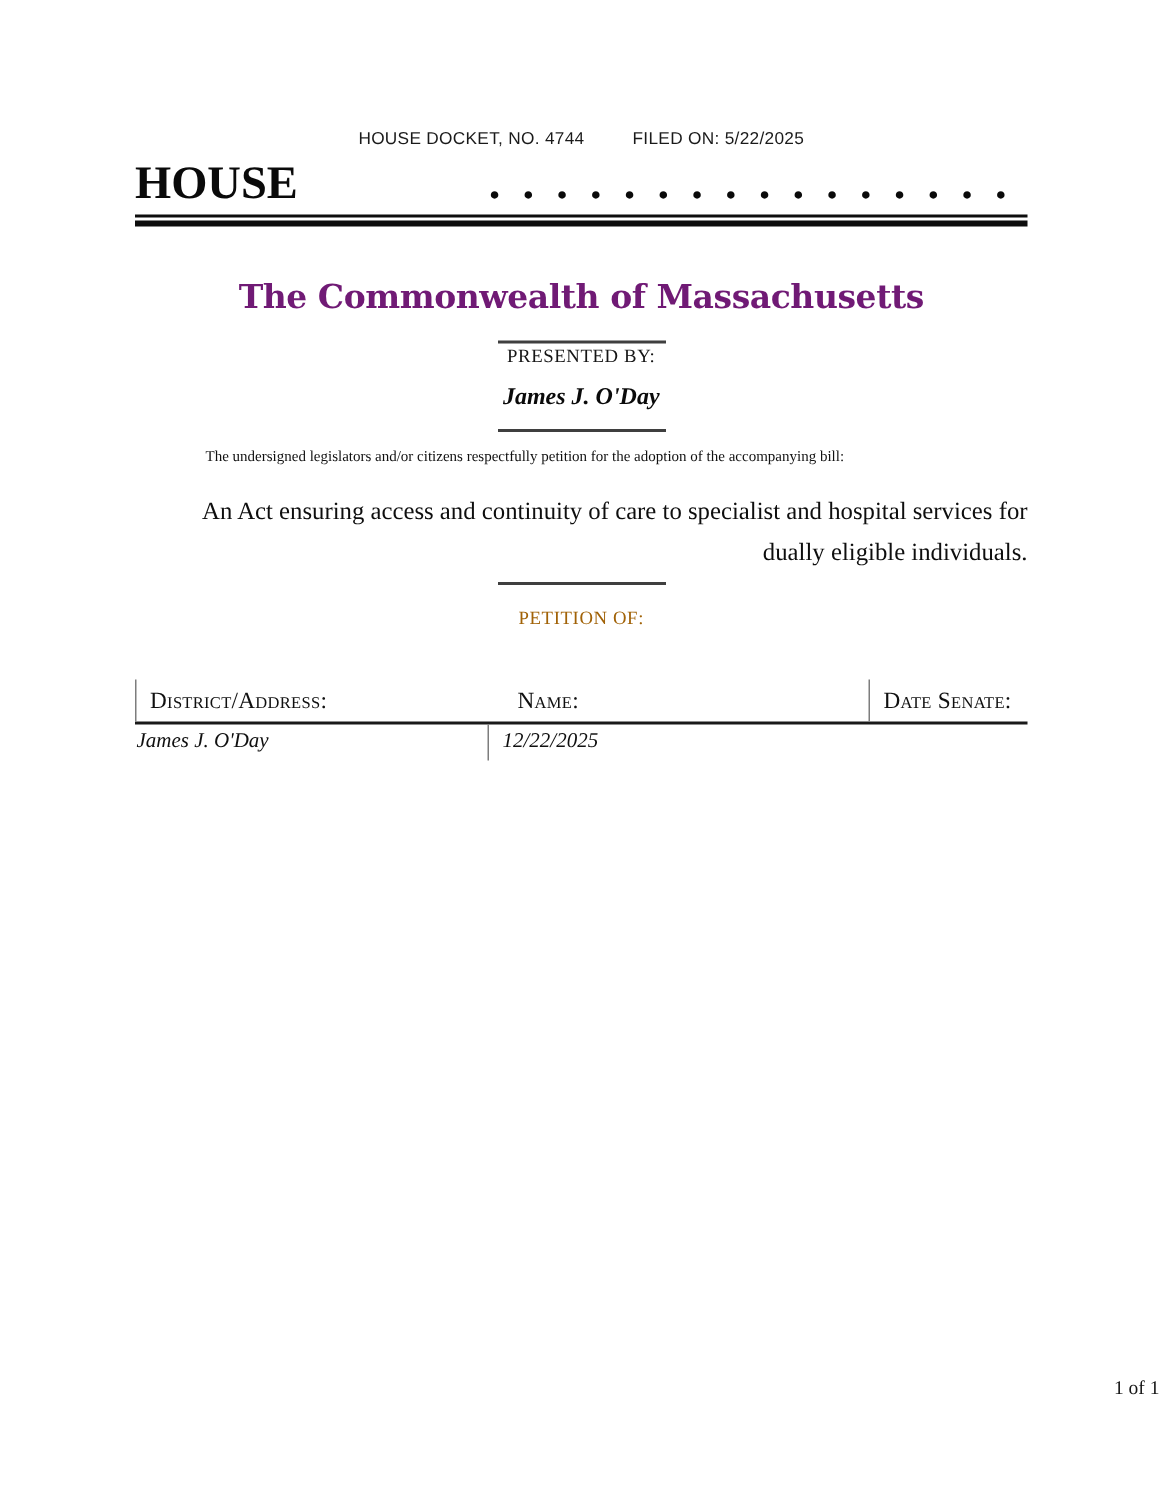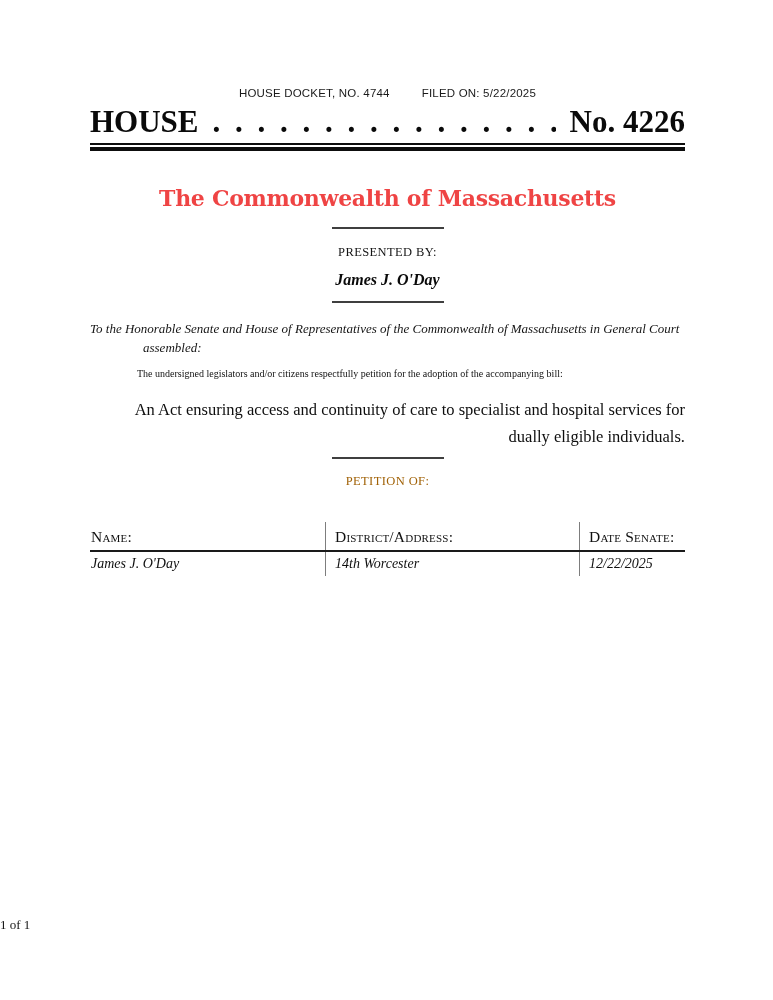--- a/index.html
+++ b/index.html
@@ -60,34 +60,33 @@
 
   
   .commonwealth {
     margin-top: 34px;
     text-align: center;
     font-family: "DejaVu Serif", serif;
     font-weight: bold;
     font-size: 22px;
     line-height: 26px;
     letter-spacing: -0.3px;
-    color: #ef4444;
+    color: #701a75;
   }
   .divider {
     width: 112px;
     margin: 0 auto;
     border: 0;
     border-top: 2px solid #3f3f3f;
   }
   .div-1 { margin-top: 16px; }
   .div-2 { margin-top: 11px; }
   .div-3 { margin-top: 7px; }
 
   .presented-by {
-    margin-top: 15px;
     text-align: center;
     font-size: 12.5px;
     line-height: 16px;
     letter-spacing: 0.4px;
     color: #151515;
   }
   .sponsor {
     margin-top: 10px;
     text-align: center;
     font-size: 16px;
@@ -166,74 +165,71 @@
   .col-name     { width: 235px; padding-left: 1px; }
   .col-district { width: 254px; padding-left: 9px; border-left: 1px solid #7d7d7d; }
   .col-date     { width: 106px; padding-left: 9px; border-left: 1px solid #7d7d7d; }
 
   
   .page-footer {
     position: absolute;
     top: 917px;
     left: 0;
     width: 773px;
-    text-align: left;
+    text-align: right;
     font-size: 13px;
     line-height: 15px;
     color: #151515;
   }
 </style>
 </head>
 <body>
 
 <div class="page">
   <div class="content">
 
     <div class="docket-line">
       <span>HOUSE DOCKET, NO. 4744</span>
       <span>FILED ON: 5/22/2025</span>
     </div>
 
     <div class="house-line">
       <span>HOUSE</span>
       <span class="dots">. . . . . . . . . . . . . . . .</span>
-      <span>No. 4226</span>
     </div>
 
     <div class="double-rule"></div>
 
     <div class="commonwealth">The Commonwealth of Massachusetts</div>
 
     <hr class="divider div-1">
 
     <div class="presented-by">PRESENTED BY:</div>
 
     <div class="sponsor">James J. O'Day</div>
 
     <hr class="divider div-2">
 
-    <div class="salutation">To the Honorable Senate and House of Representatives of the Commonwealth of Massachusetts in General Court assembled:</div>
 
     <div class="petition-text">The undersigned legislators and/or citizens respectfully petition for the adoption of the accompanying bill:</div>
 
     <div class="act-title">An Act ensuring access and continuity of care to specialist and hospital services for dually eligible individuals.</div>
 
     <hr class="divider div-3">
 
     <div class="petition-of">PETITION OF:</div>
 
     <div class="petition-table">
       <div class="ptable-row ptable-header">
+        <div class="ptable-cell col-district">District/Address:</div>
         <div class="ptable-cell col-name">Name:</div>
-        <div class="ptable-cell col-district">District/Address:</div>
         <div class="ptable-cell col-date">Date Senate:</div>
       </div>
       <div class="ptable-row ptable-data">
         <div class="ptable-cell col-name">James J. O'Day</div>
-        <div class="ptable-cell col-district">14th Worcester</div>
         <div class="ptable-cell col-date">12/22/2025</div>
       </div>
     </div>
 
   </div>
 
   <div class="page-footer">1 of 1</div>
 </div>
 
 </body></html>

